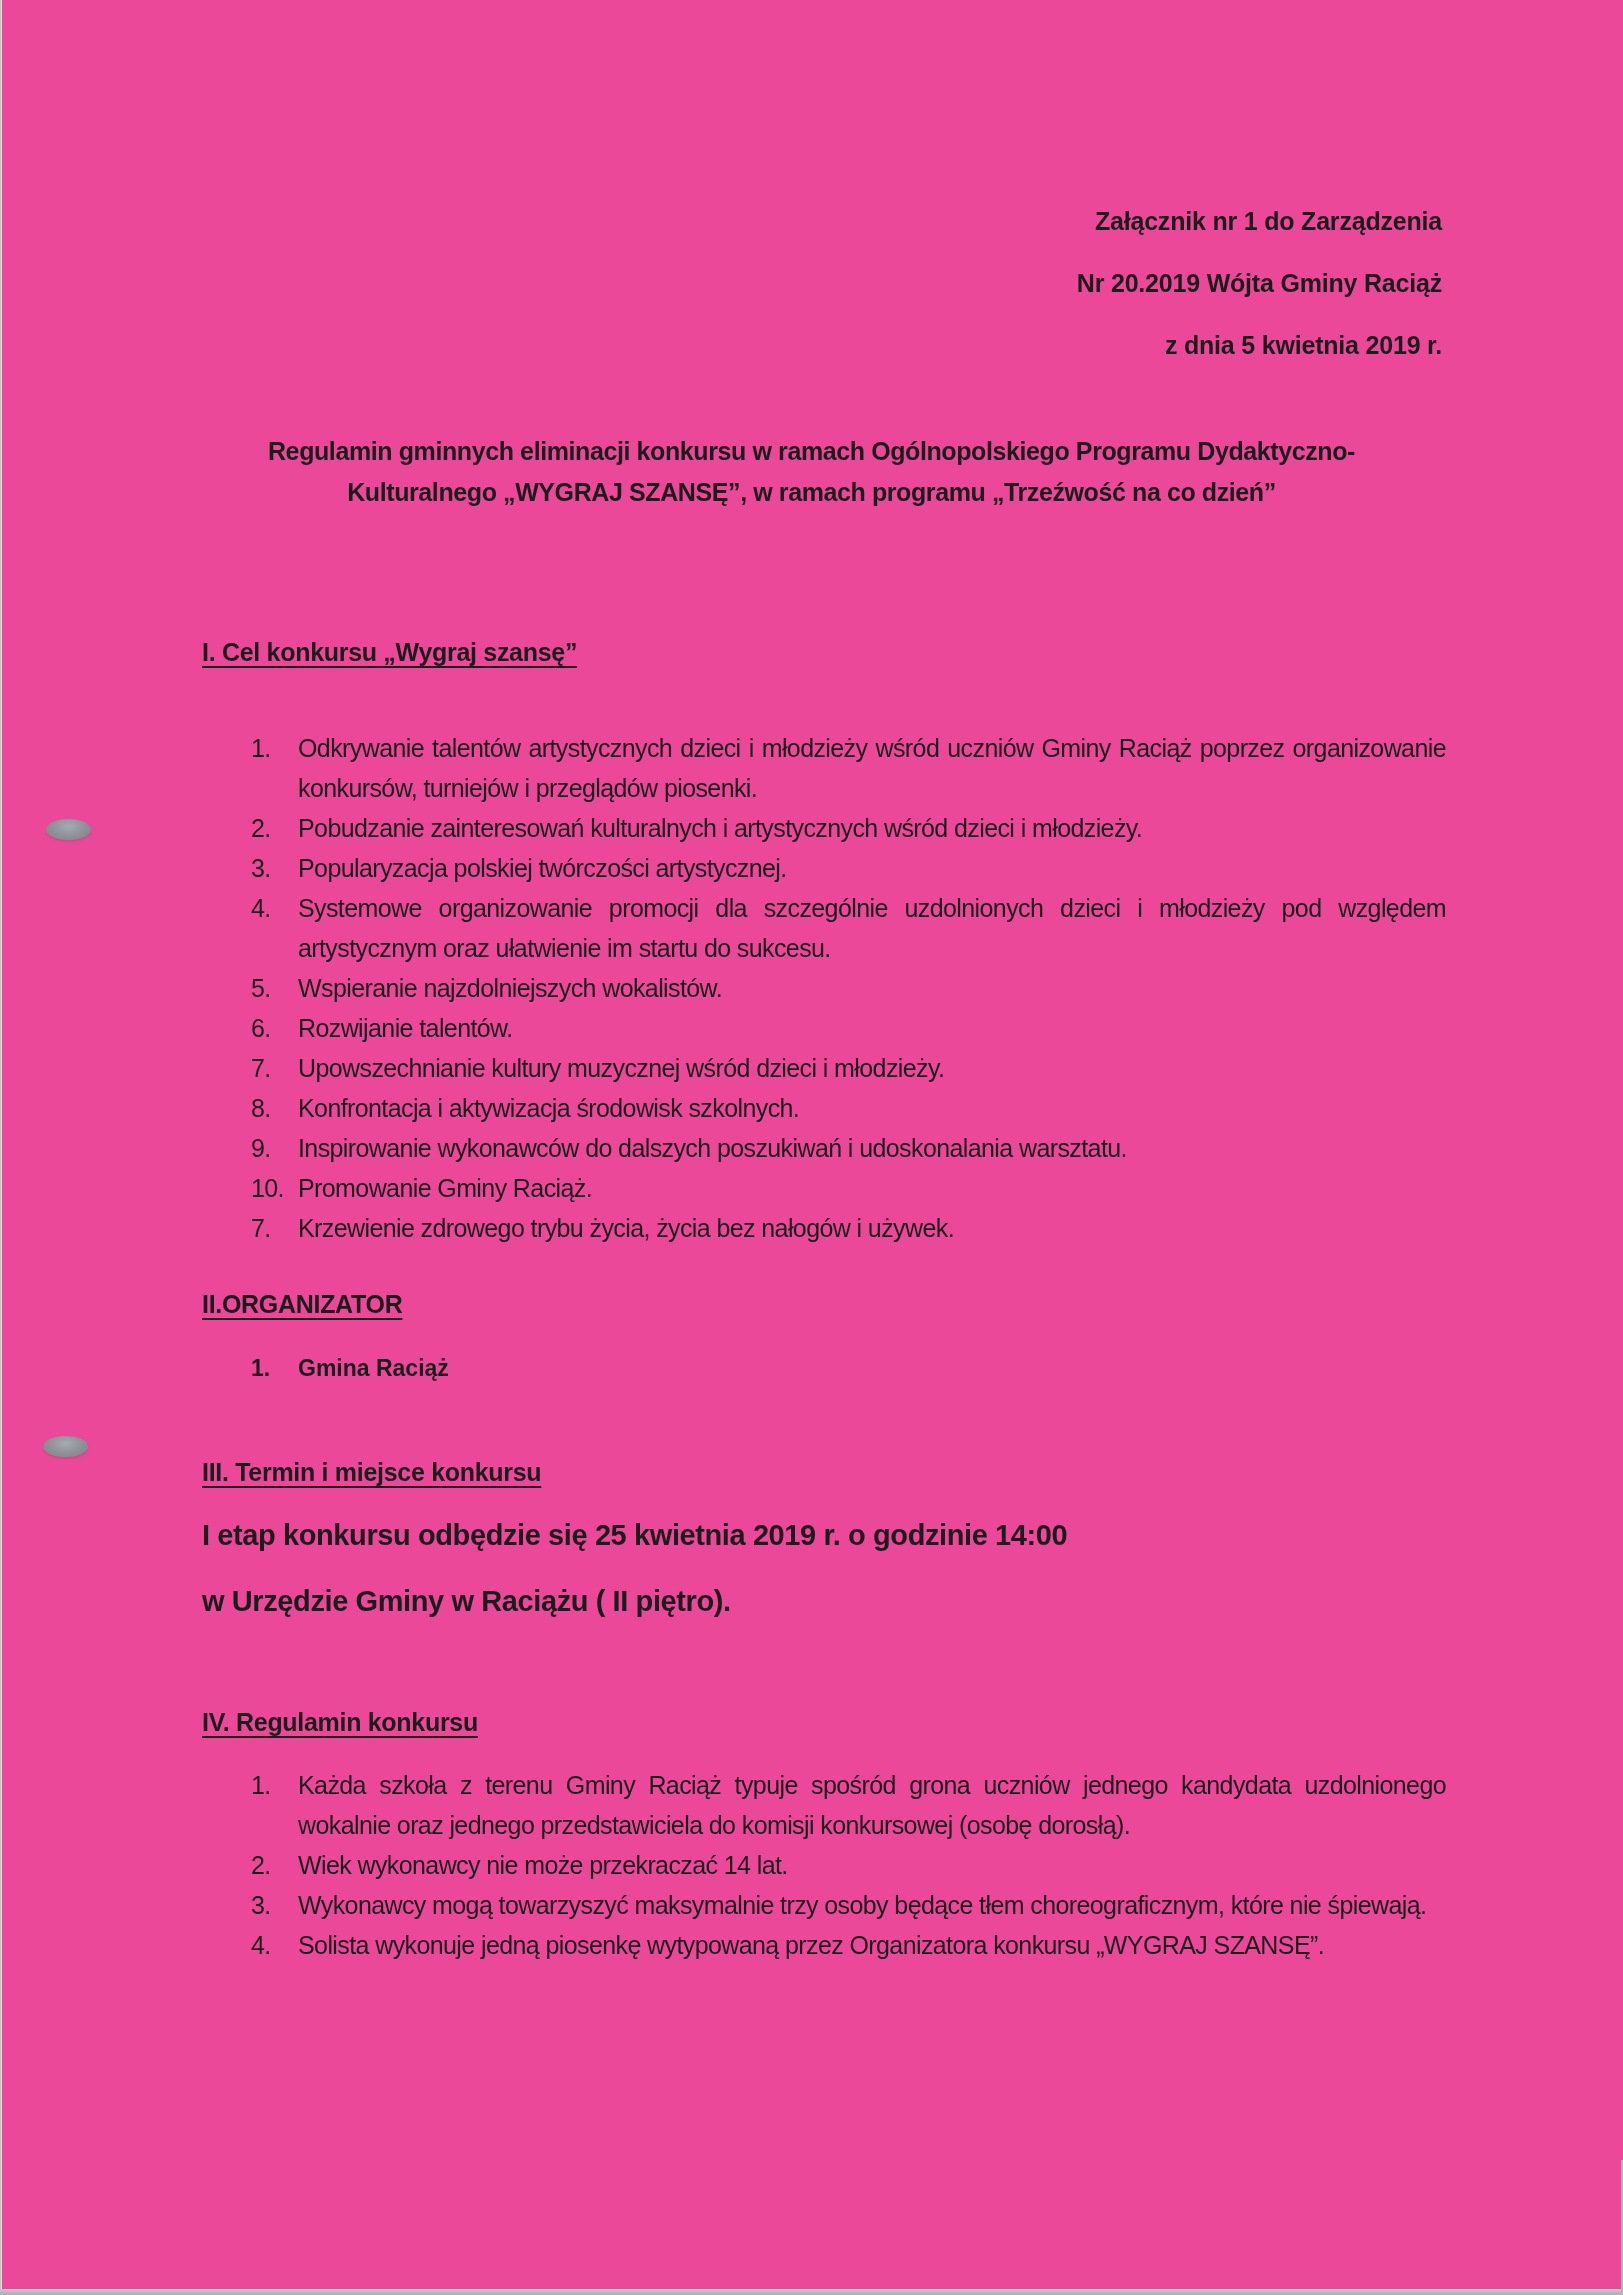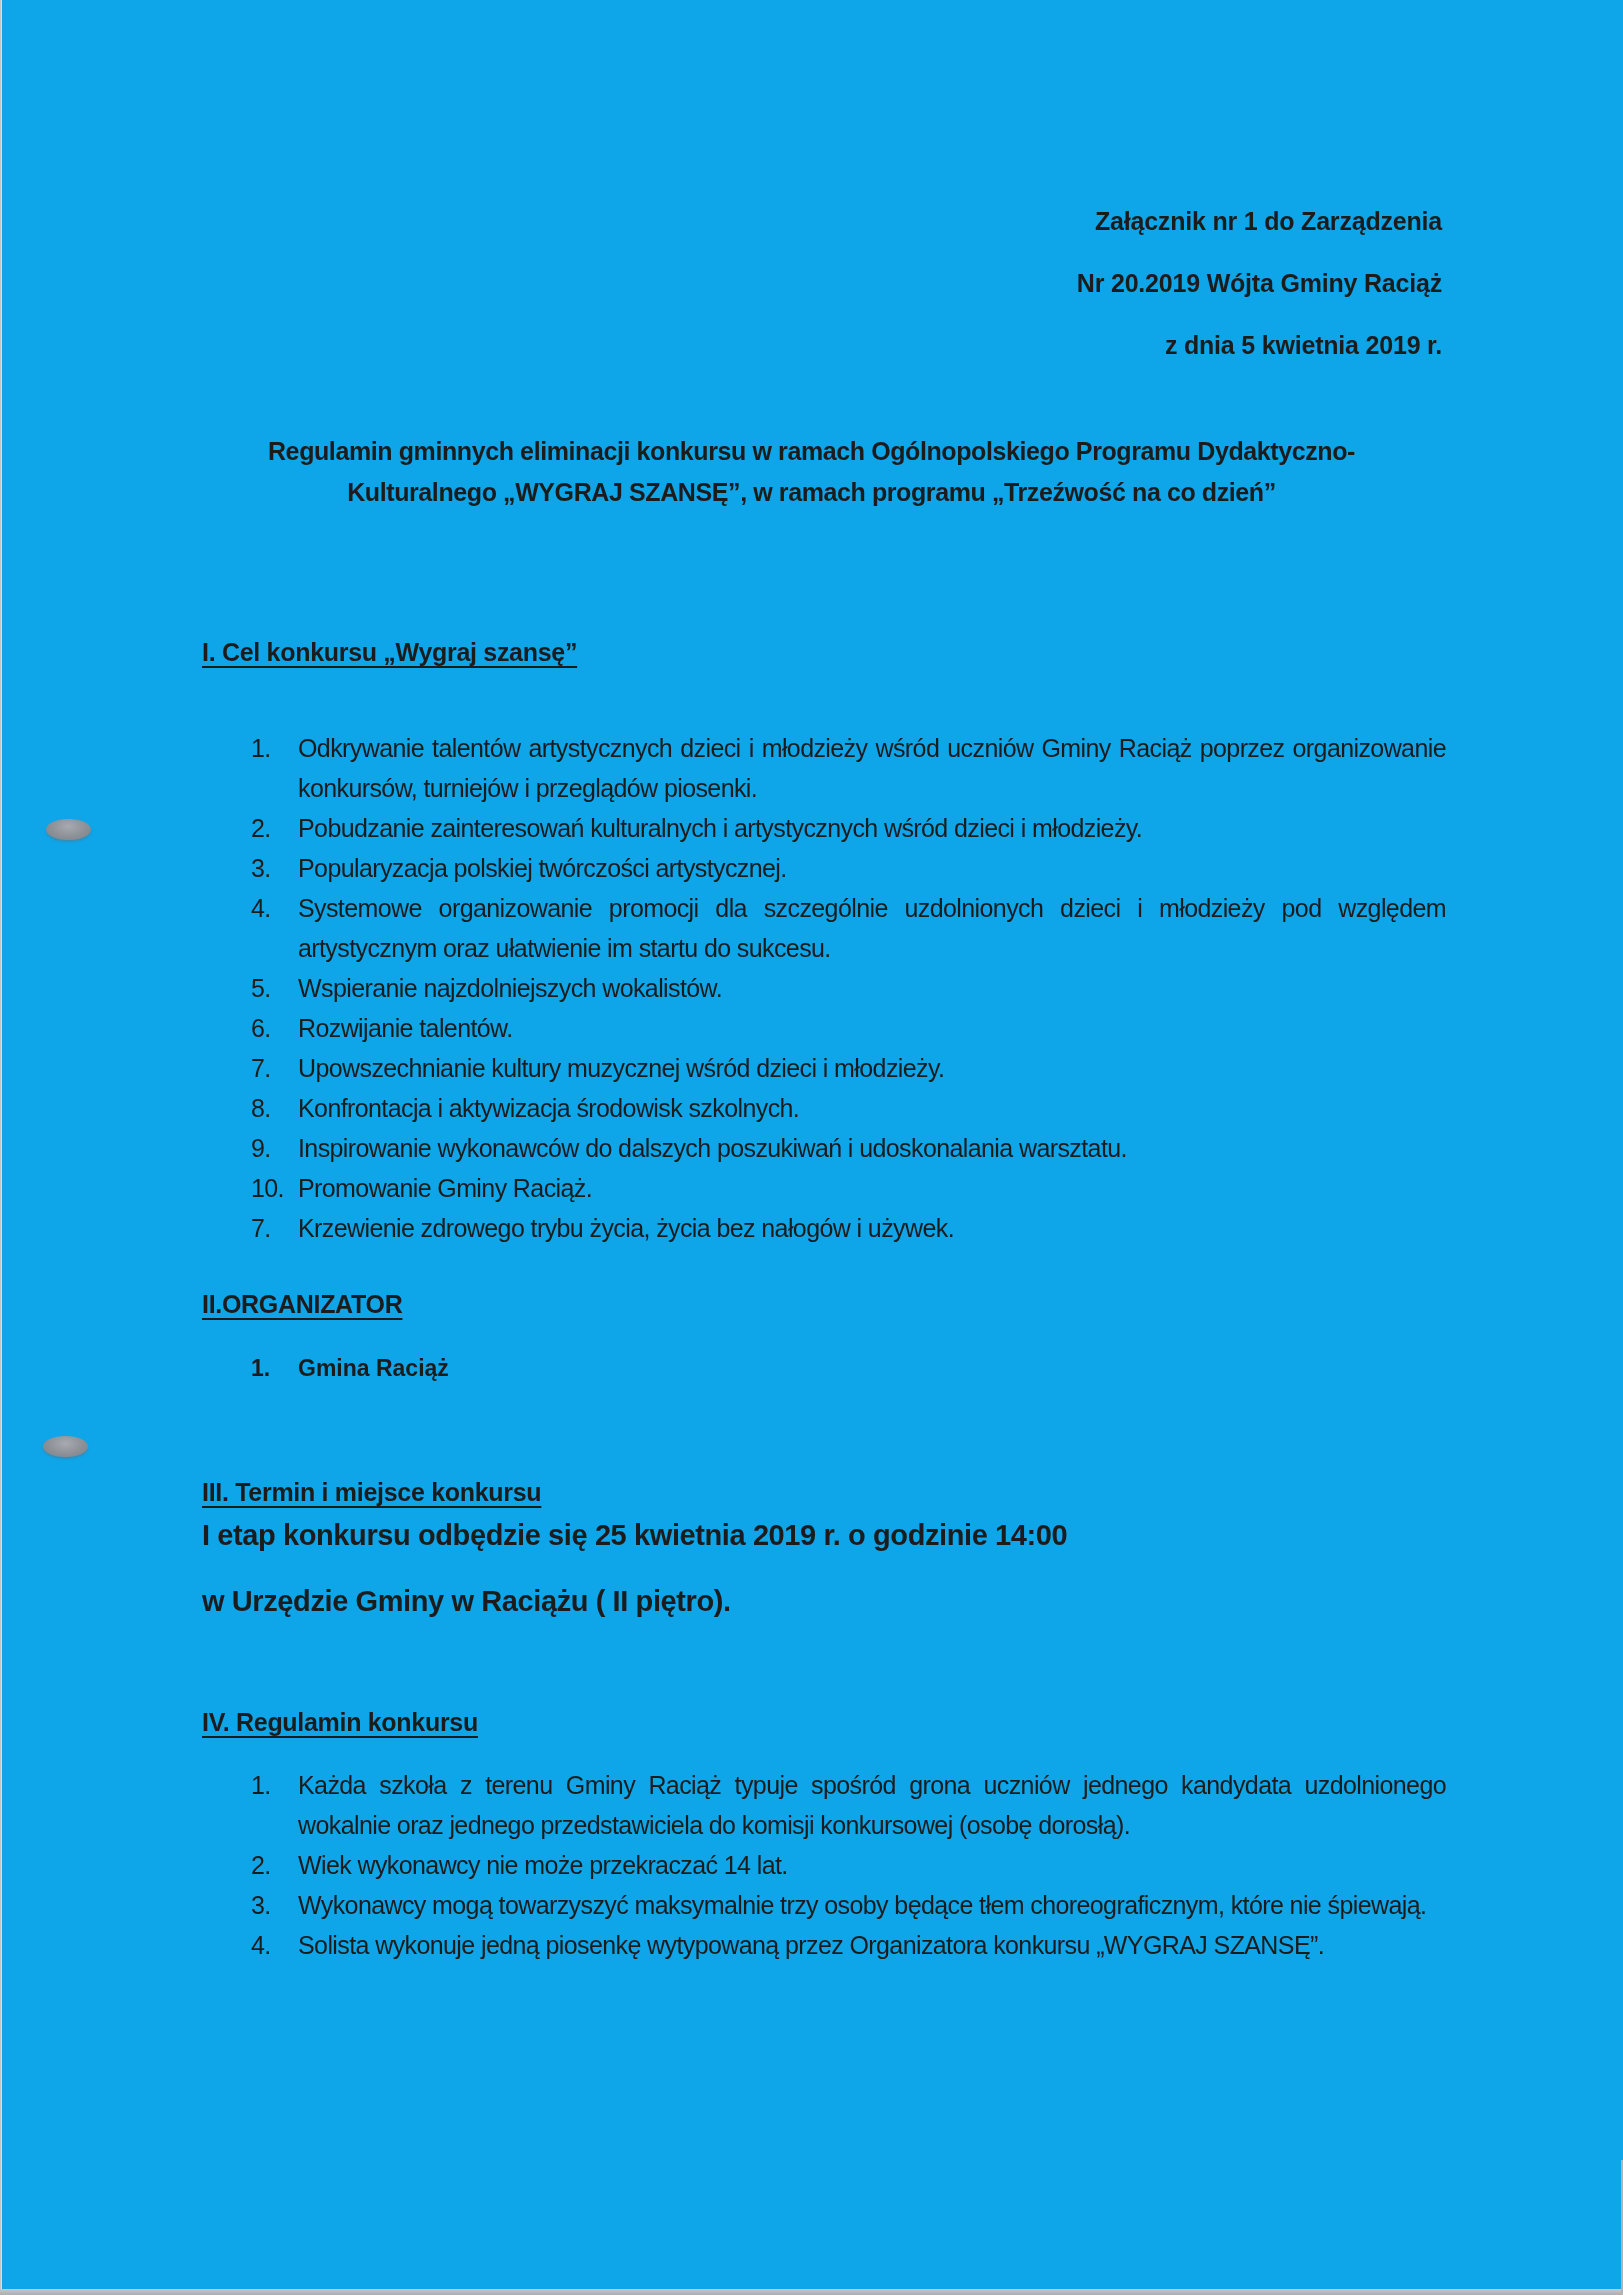--- a/index.html
+++ b/index.html
@@ -12,21 +12,21 @@
       height: 2295px;
       position: relative;
       overflow: hidden;
       font-family: "Liberation Sans", "DejaVu Sans", sans-serif;
       color: #1c1c1c;
     }
     .page {
       position: absolute;
       left: 0; top: 0;
       width: 1623px; height: 2295px;
-      background: #0ea5e9;
+      background: #ec4899;
     }
     .scan-edge-left {
       position: absolute;
       left: 0; top: 0;
       width: 2px; height: 2295px;
       background: linear-gradient(to right, #b9b9bd, #e8e8ea);
     }
     .scan-edge-bottom {
       position: absolute;
       left: 0; top: 2289px;
@@ -194,21 +194,21 @@
       <span>Krzewienie zdrowego trybu życia, życia bez nałogów i używek.</span>
     </li>
   </ol>
 
   <div class="section-heading" style="top:1289px;">II.ORGANIZATOR</div>
 
   <div class="organizer-item">
     <span class="num">1.</span><span>Gmina Raciąż</span>
   </div>
 
-  <div class="section-heading" style="top:1457px;margin-top:20px;">III. Termin  i miejsce konkursu</div>
+  <div class="section-heading" style="top:1457px;">III. Termin  i miejsce konkursu</div>
 
   <div class="schedule-line" style="top:1517px;">I etap konkursu odbędzie się 25 kwietnia 2019 r. o godzinie 14:00</div>
   <div class="schedule-line" style="top:1583px;text-align:right;">w Urzędzie Gminy w Raciążu ( II piętro).</div>
 
   <div class="section-heading" style="top:1707px;">IV. Regulamin konkursu</div>
 
   <ol class="numbered-list" style="top:1765px;">
     <li>
       <span class="num">1.</span>
       <span>Każda szkoła z terenu Gminy Raciąż typuje spośród grona uczniów jednego kandydata uzdolnionego wokalnie oraz jednego przedstawiciela do komisji konkursowej  (osobę dorosłą).</span>

